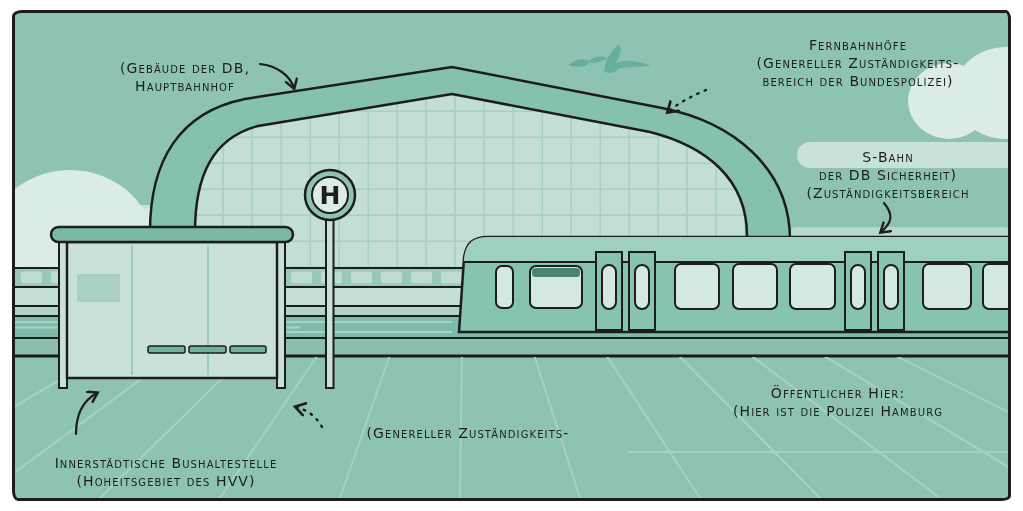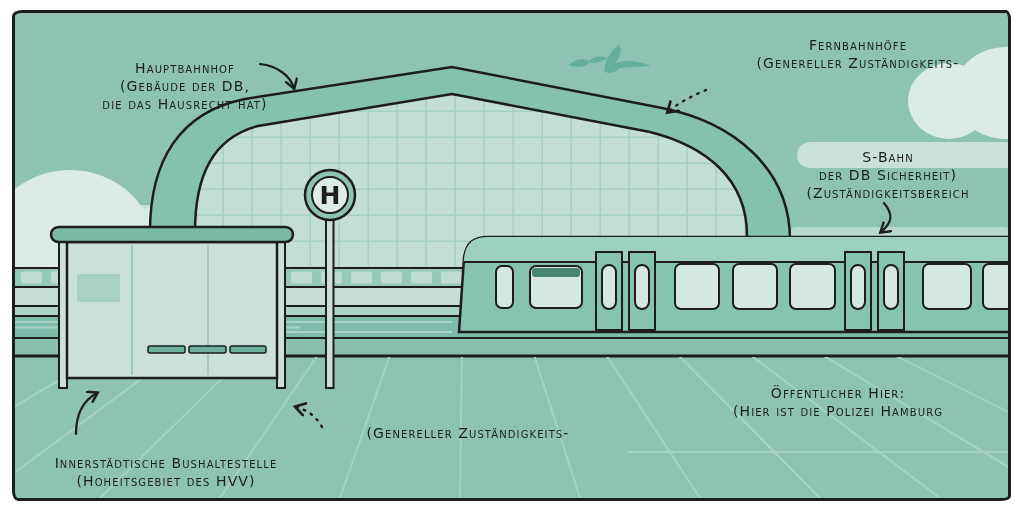--- a/index.html
+++ b/index.html
@@ -179,28 +179,28 @@
       <g>
         <path class="arrow" marker-end="url(#ah)" d="M260,64 C278,66 290,76 294,88"></path>
         <path class="arrow-dotted" marker-end="url(#ah)" d="M706,90 C692,96 678,103 668,112"></path>
         <path class="arrow" marker-end="url(#ah)" d="M884,203 C893,214 893,222 881,232"></path>
         <path class="arrow" marker-end="url(#ah)" d="M76,434 C76,414 84,400 97,393"></path>
         <path class="arrow-dotted" marker-end="url(#ah)" d="M322,427 C316,416 307,410 296,407"></path>
       </g>
     </svg>
 
     <div class="label" style="left:10px;top:46px;width:320px">
+      <div>(Gebäude der DB,</div>
       <div>Hauptbahnhof</div>
-      <div>(Gebäude der DB,</div>
-      <div>die das Hausrecht hat)</div>
     </div>
 
     <div class="label" style="left:683px;top:23px;width:320px">
       <div>Fernbahnhöfe</div>
       <div>(Genereller Zuständigkeits-</div>
+      <div>bereich der Bundespolizei)</div>
     </div>
 
     <div class="label" style="left:743px;top:135px;width:260px">
       <div>S-Bahn</div>
       <div>der DB Sicherheit)</div>
       <div>(Zuständigkeitsbereich</div>
     </div>
 
     <div class="label" style="left:0px;top:441px;width:302px">
       <div>Innerstädtische Bushaltestelle</div>

